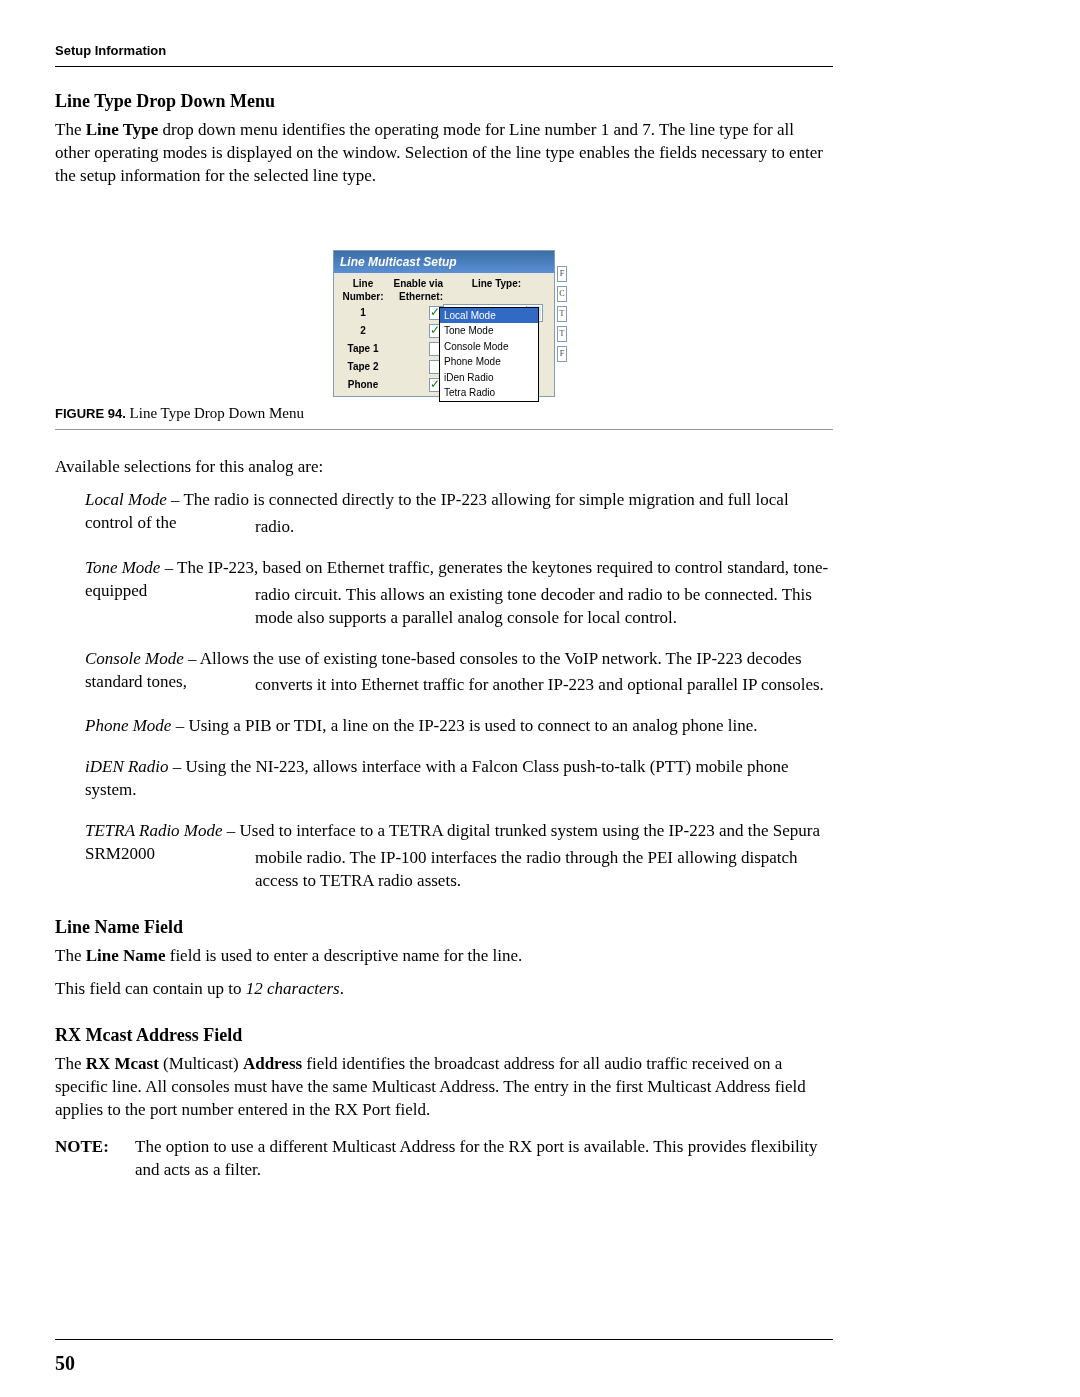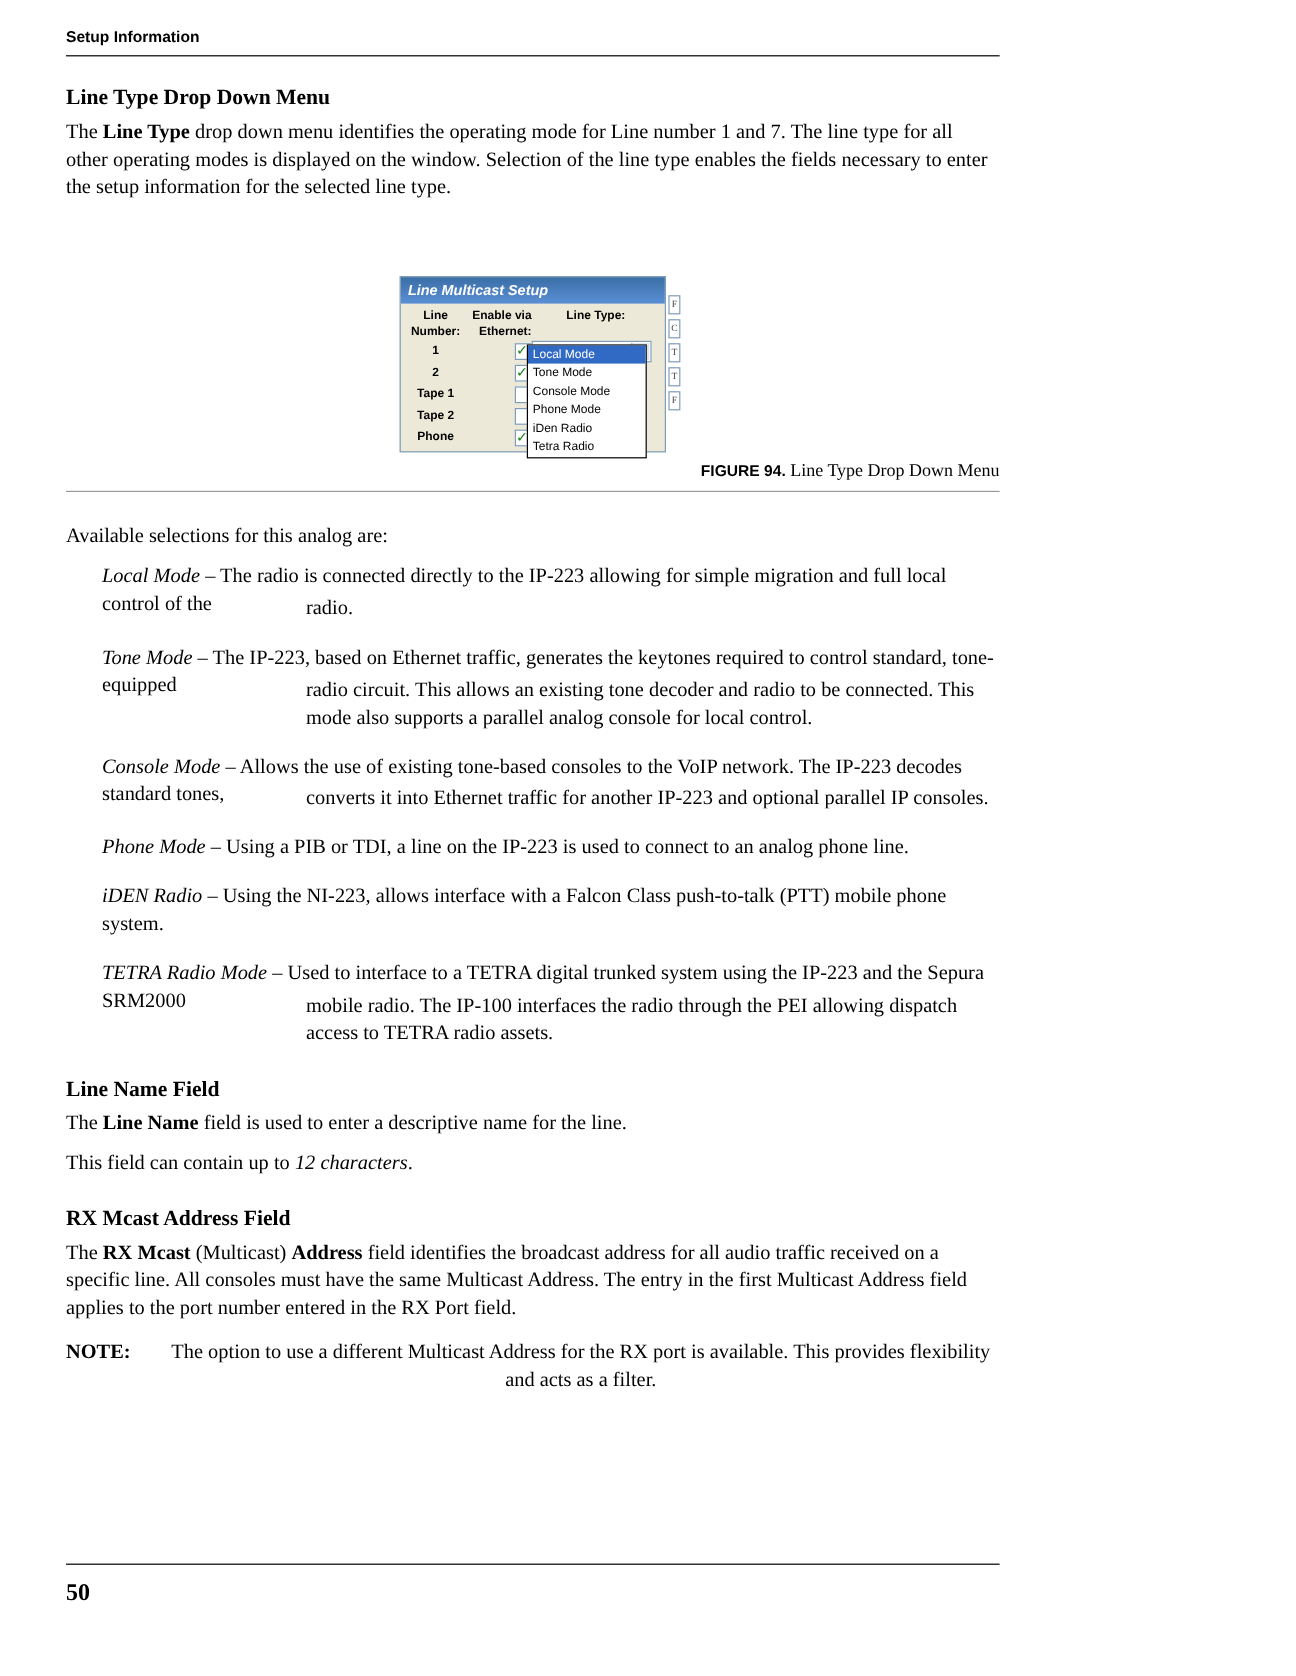--- a/index.html
+++ b/index.html
@@ -8,21 +8,21 @@
     background: #fff;
     font-family: "Times New Roman", Times, serif;
     color: #000;
     font-size: 17px;
     line-height: 1.35;
   }
   .page {
     width: 888px;
     min-height: 1397px;
     box-sizing: border-box;
-    padding: 22px 55px 30px 55px;
+    padding: 42px 55px 30px 55px;
     position: relative;
   }
   .header-label {
     font-family: Arial, Helvetica, sans-serif;
     font-weight: bold;
     font-size: 13px;
     margin-bottom: 6px;
   }
   hr.thin {
     border: none;
@@ -151,21 +151,21 @@
     border: 1px solid #7f9db9;
     background: #fff;
     margin-bottom: 4px;
     font-size: 8px;
     text-align: center;
     line-height: 14px;
     color: #444;
   }
 
   .figure-caption {
-    text-align: right;
+    text-align: left;
     font-size: 15px;
     margin-top: 6px;
   }
   .figure-caption .lbl-strong {
     font-family: Arial, Helvetica, sans-serif;
     font-weight: bold;
     font-size: 13px;
   }
   hr.fig-rule {
     border: none;
@@ -173,25 +173,25 @@
     margin: 6px 0 26px 0;
   }
 
   .def-list { margin: 10px 0 0 30px; }
   .def-item { margin-bottom: 18px; }
   .def-item .term { font-style: italic; }
   .def-item .cont { display: block; margin-left: 170px; margin-top: -19px; }
 
   .note-row { display: flex; margin: 14px 0; }
   .note-row .nl { font-weight: bold; width: 80px; flex-shrink: 0; }
-  .note-row .nt { flex: 1; text-align: center; }
+  .note-row .nt { flex: 1; }
 
   .footer {
     position: absolute;
-    bottom: 56px;
+    bottom: 20px;
     left: 55px;
     right: 55px;
   }
   .footer hr { border: none; border-top: 1px solid #000; margin-bottom: 10px; }
   .footer .pn { font-weight: bold; font-size: 20px; }
 </style>
 </head>
 <body>
 
 <div class="page">

